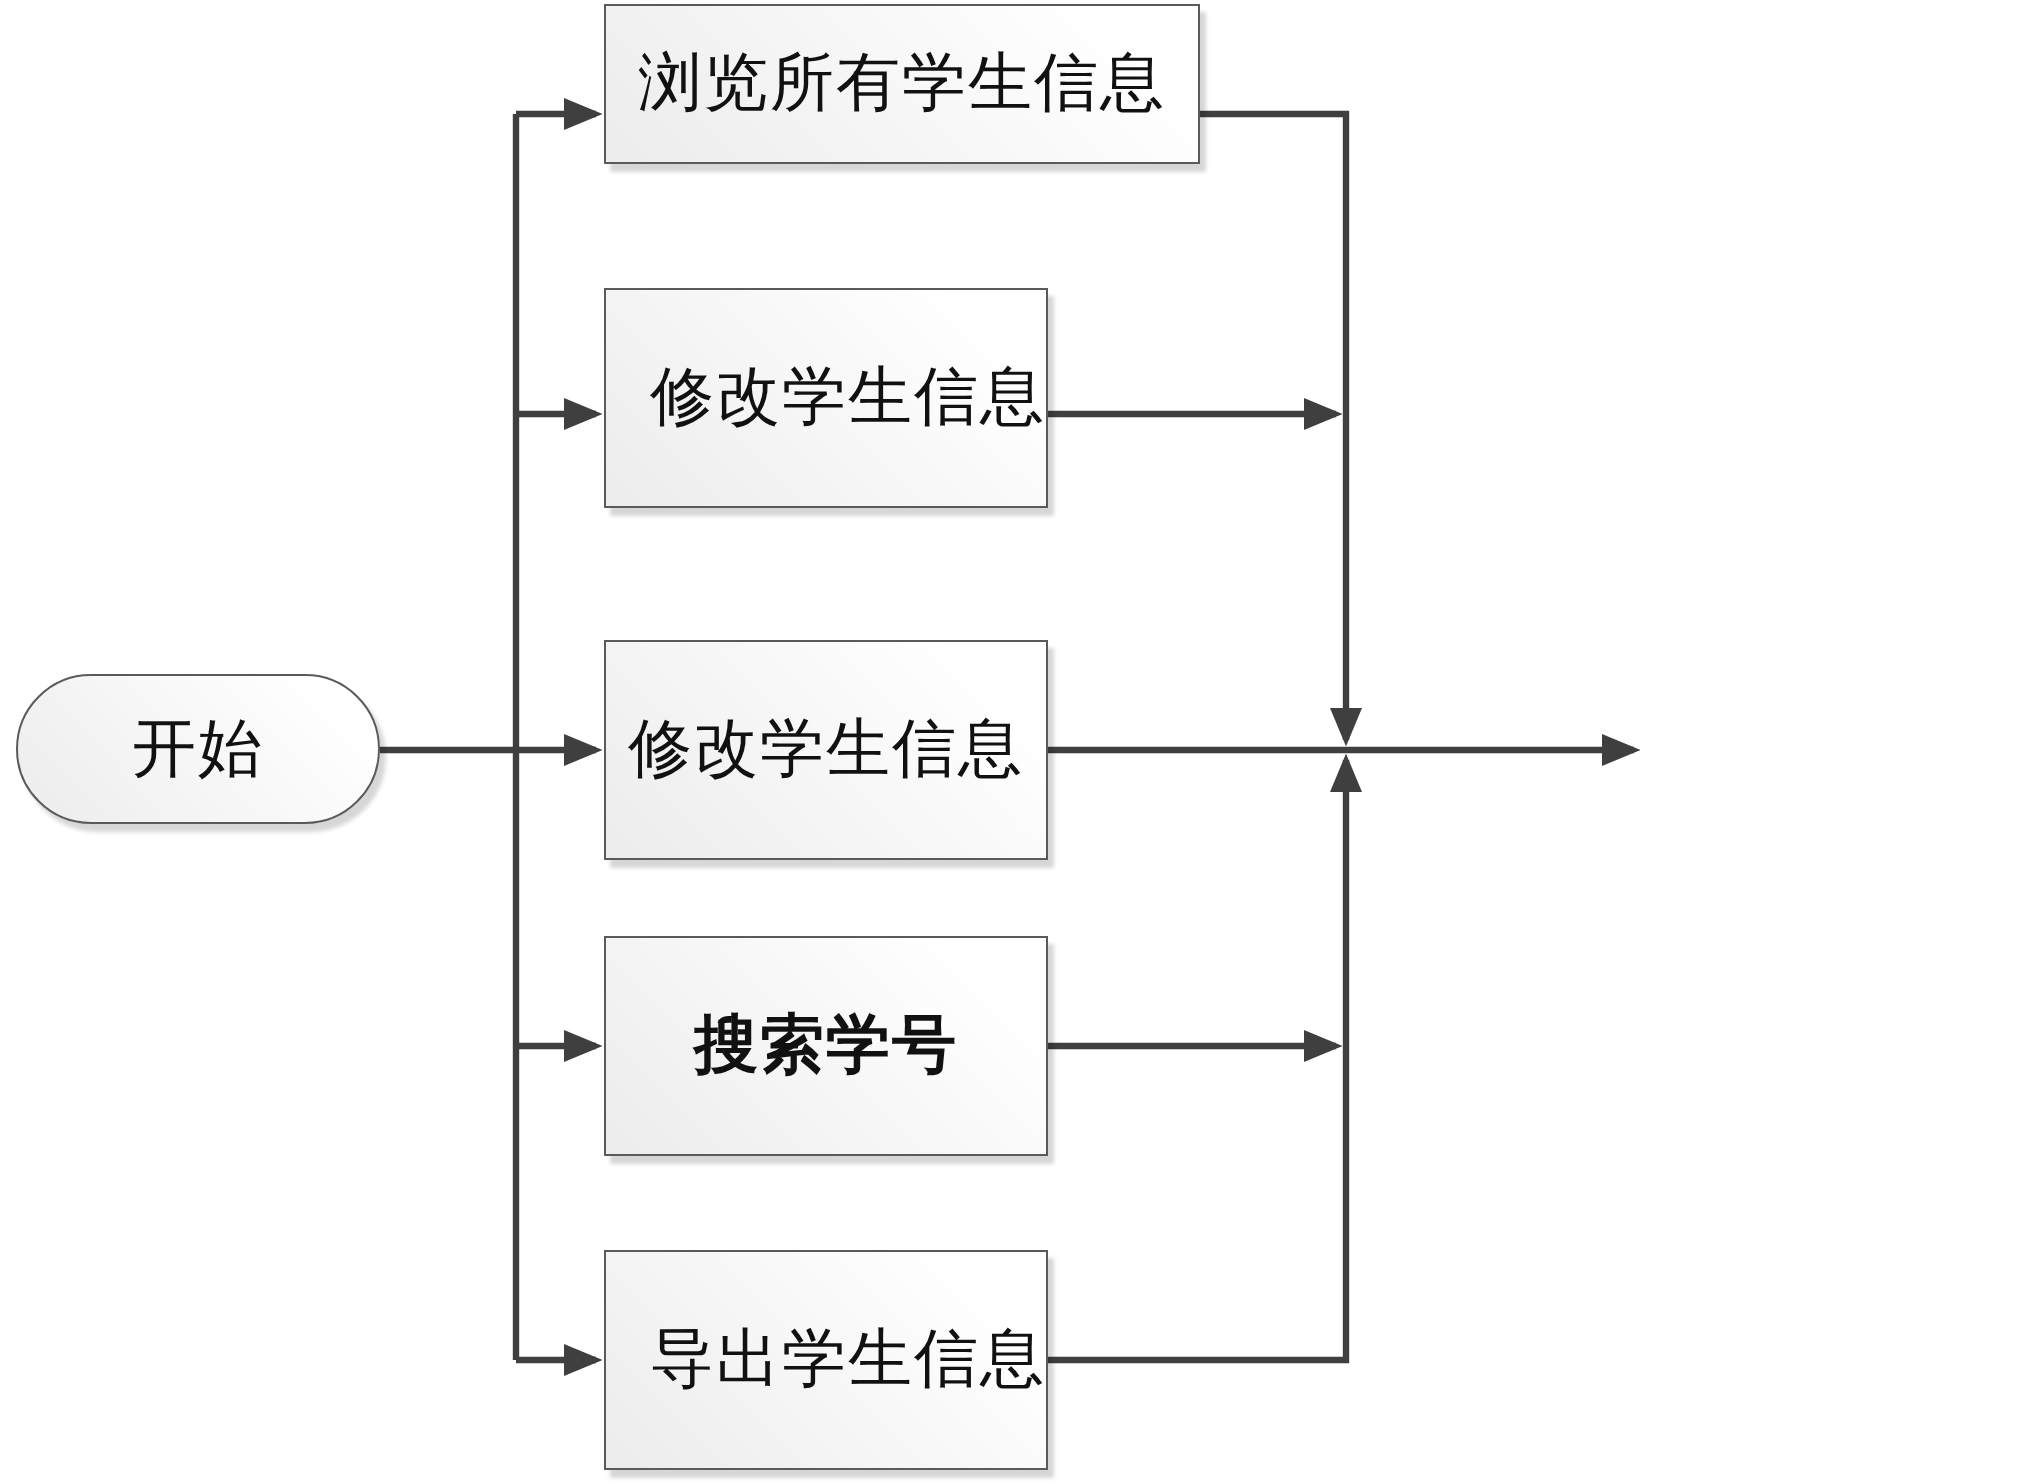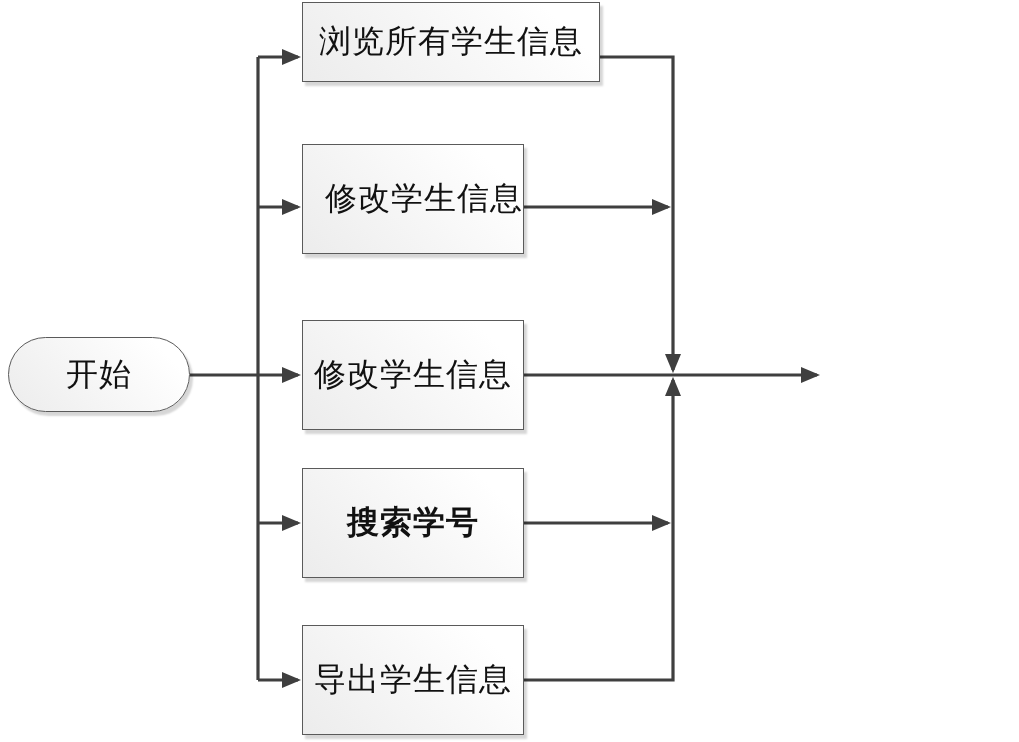--- a/index.html
+++ b/index.html
@@ -39,21 +39,21 @@
     white-space:nowrap;
     z-index:2;
   }
   .stadium{border-radius:38px;}
   .node-start {left:8px;  top:337px; width:182px; height:75px;text-align:center;}
   .node-end   {left:822px;top:339px; width:192px; height:73px;}
   .node-browse{left:302px;top:2px;   width:298px; height:80px;}
   .node-modify{left:302px;top:144px; width:222px; height:110px;justify-content:flex-end;}
   .node-delete{left:302px;top:320px; width:222px; height:110px;}
   .node-search{left:302px;top:468px; width:222px; height:110px;font-weight:bold;}
-  .node-export{left:302px;top:625px; width:222px; height:110px;}
+  .node-export{left:302px;top:625px; width:222px; height:110px;justify-content:flex-end;}
 </style>
 </head>
 <body>
 
 <div class="canvas">
 
   <svg class="connectors" viewBox="0 0 1019 742" xmlns="http://www.w3.org/2000/svg">
     <defs>
       <marker id="arrow" viewBox="0 0 6 5" refX="5" refY="2.5" markerWidth="6" markerHeight="5" orient="auto">
         <path d="M0,0 L6,2.5 L0,5 Z" fill="#3f3f3f"></path>

